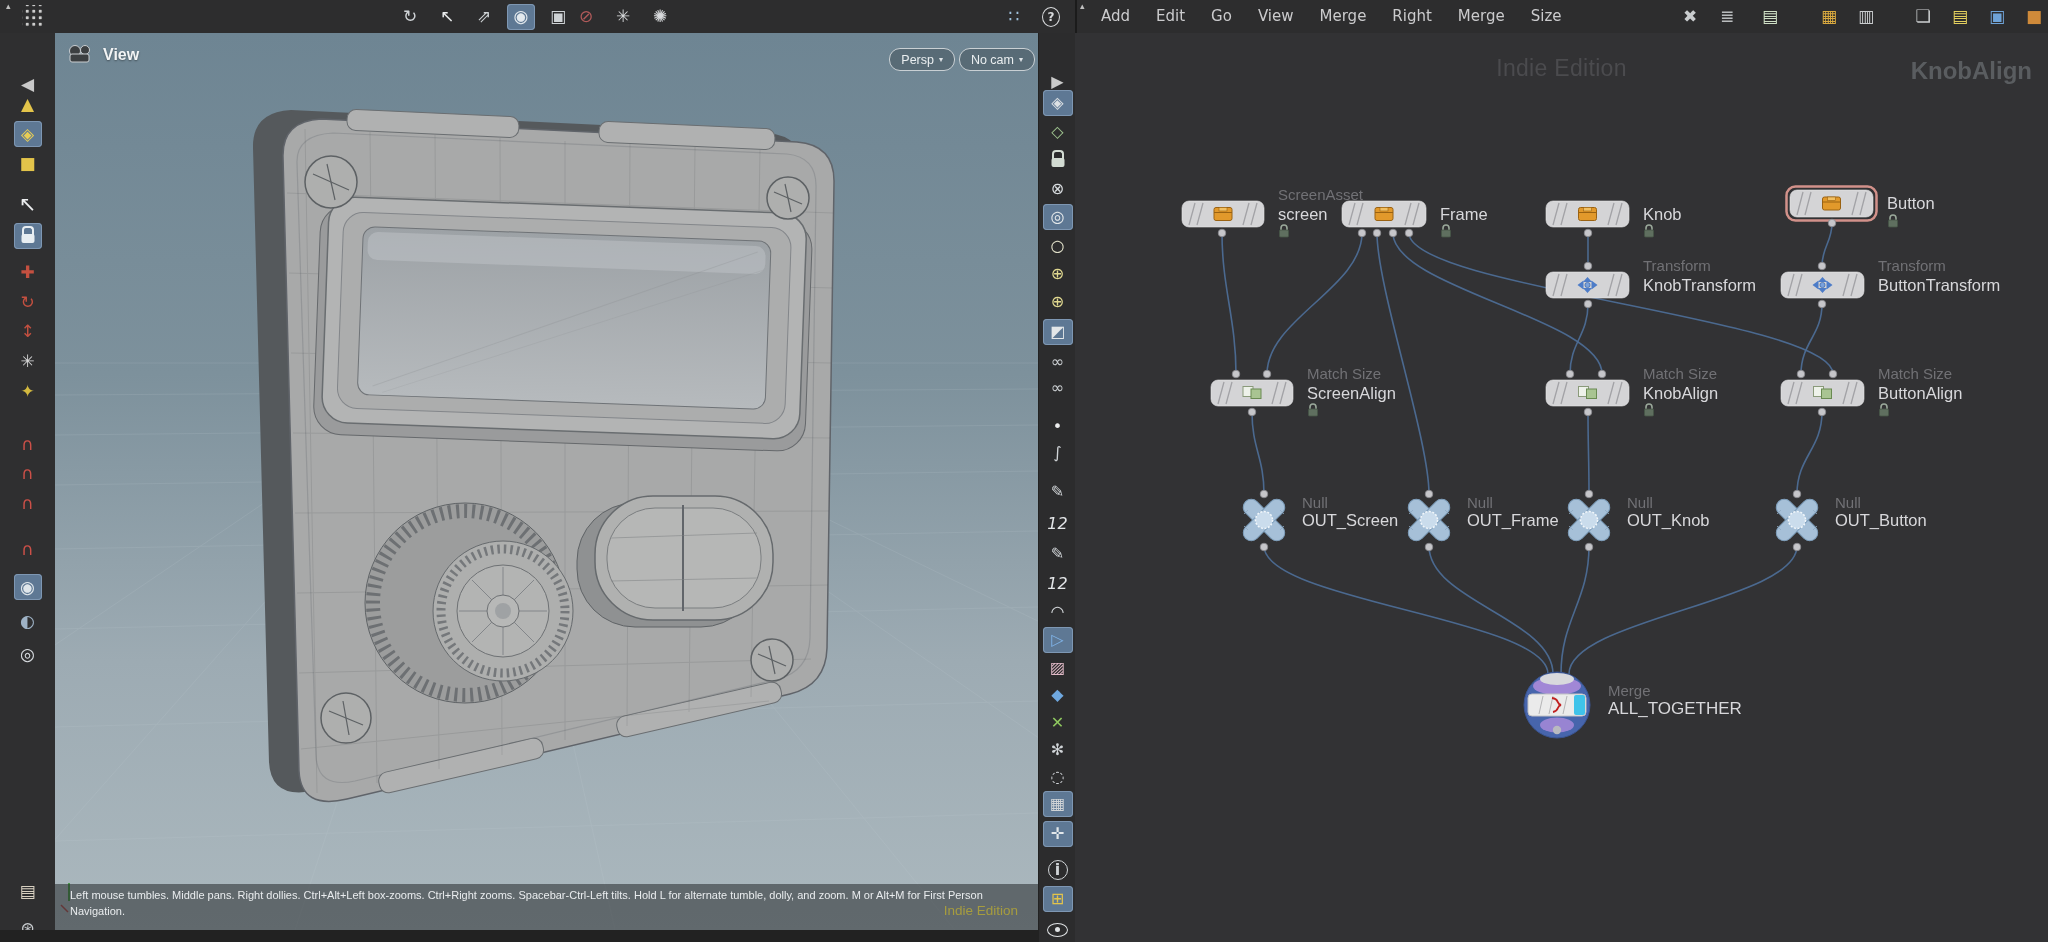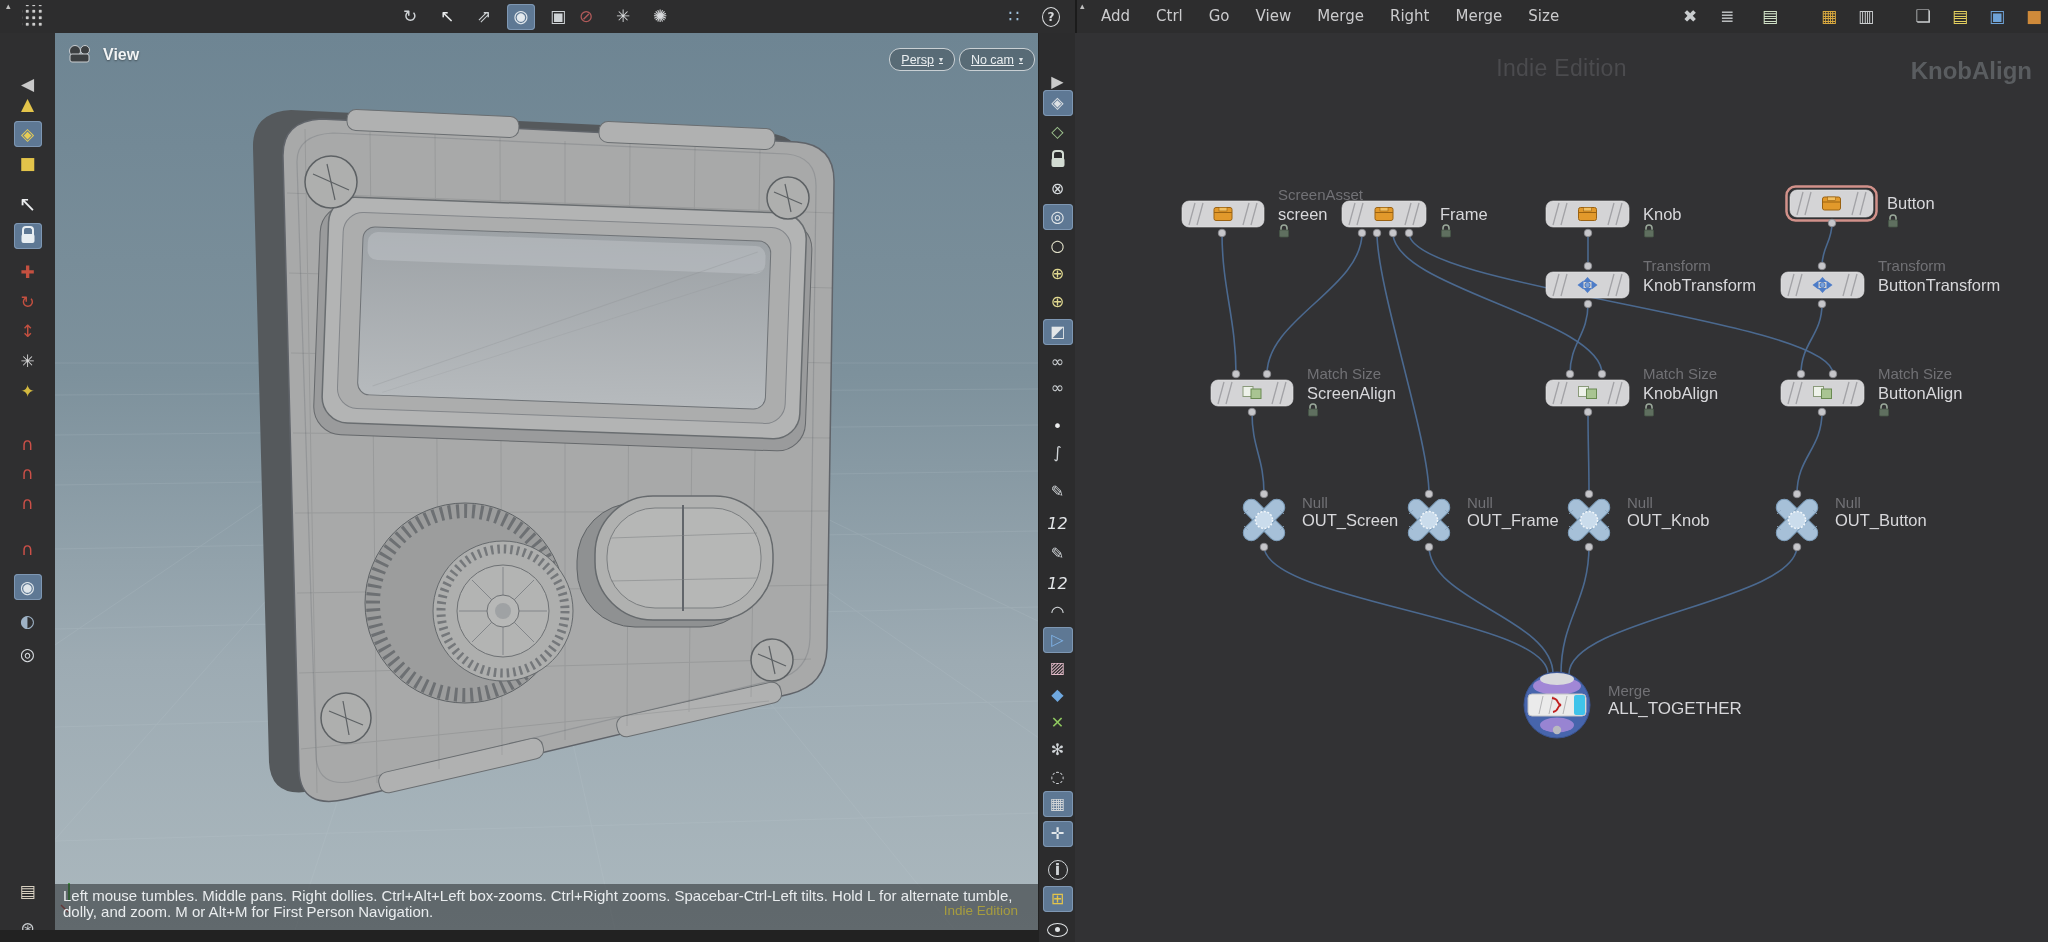--- a/index.html
+++ b/index.html
@@ -46,24 +46,24 @@
               border-left:1px solid #222;border-right:1px solid #1d1d1d;}
   #rightstrip .icon{width:30px;height:26px;font-size:16px;}
 
   
   #viewport{position:absolute;left:55px;top:33px;width:983px;height:897px;overflow:hidden;background:#7d919c;}
   #vp-under{position:absolute;left:0;top:930px;width:1075px;height:12px;background:#222;}
   .vp-header{position:absolute;left:12px;top:12px;display:flex;align-items:center;gap:10px;z-index:3;}
   .vp-title{color:#f2f4f5;font-weight:bold;font-size:16px;text-shadow:0 1px 2px rgba(0,0,0,.4);}
   .vp-pill{position:absolute;top:15px;height:21px;border:1px solid #c9d0d4;border-radius:11px;
            background:rgba(52,64,72,.38);color:#eaeef0;font-size:12.5px;display:flex;
-           align-items:center;gap:5px;padding:0 11px;z-index:3;cursor:default;text-decoration:underline;}
+           align-items:center;gap:5px;padding:0 11px;z-index:3;cursor:default;}
   .vp-pill .caret{font-size:8px;color:#dfe4e7;}
   #vp-helpband{position:absolute;left:0;top:851px;width:983px;height:46px;background:rgba(28,32,35,.52);z-index:2;}
-  #vp-helptext{position:absolute;left:8px;top:855px;width:960px;color:#e9ecee;font-size:15px;
+  #vp-helptext{position:absolute;left:15px;top:855px;width:960px;color:#e9ecee;font-size:11px;
                line-height:15.5px;z-index:3;}
   #vp-watermark{position:absolute;right:20px;top:870px;color:#aea23a;font-size:13.5px;opacity:.9;z-index:3;}
 
   
   #netpanel{position:absolute;left:1075px;top:33px;width:973px;height:909px;background:#323234;}
   #net-watermark{position:absolute;left:0;right:0;top:22px;text-align:center;color:#4b4b4e;
                  font-size:23px;letter-spacing:.3px;}
   #net-context{position:absolute;right:16px;top:24px;color:#5a5d60;font-size:24px;font-weight:bold;}
   #netsvg{position:absolute;inset:0;}
   svg text{font-family:"Liberation Sans",sans-serif;}
@@ -88,21 +88,21 @@
         <span class="icon" style="color: rgb(216, 218, 220);">✺</span>
       </div>
   <div class="tb-group" id="tb-misc" style="left:1000px">
         <span class="icon" style="color: rgb(159, 192, 220);">∷</span>
         <span class="icon circ" style="color: rgb(216, 218, 220);">?</span>
       </div>
   <div class="tb-divider" style="left:1075px"></div>
   <span class="tb-caret" style="left:1080px">▴</span>
   <div id="menubar" style="left:1088px">
         <span class="menu-item">Add</span>
-        <span class="menu-item">Ctrl</span>
+        <span class="menu-item">Edit</span>
         <span class="menu-item">Go</span>
         <span class="menu-item">View</span>
         <span class="menu-item">Merge</span>
         <span class="menu-item">Right</span>
         <span class="menu-item">Merge</span>
         <span class="menu-item">Size</span>
       </div>
   <div class="tb-group" id="tb-right" style="left:1676px">
         <span class="icon" style="color: rgb(201, 204, 206);">✖</span>
         <span class="icon" style="color: rgb(185, 188, 190);">≣</span>

